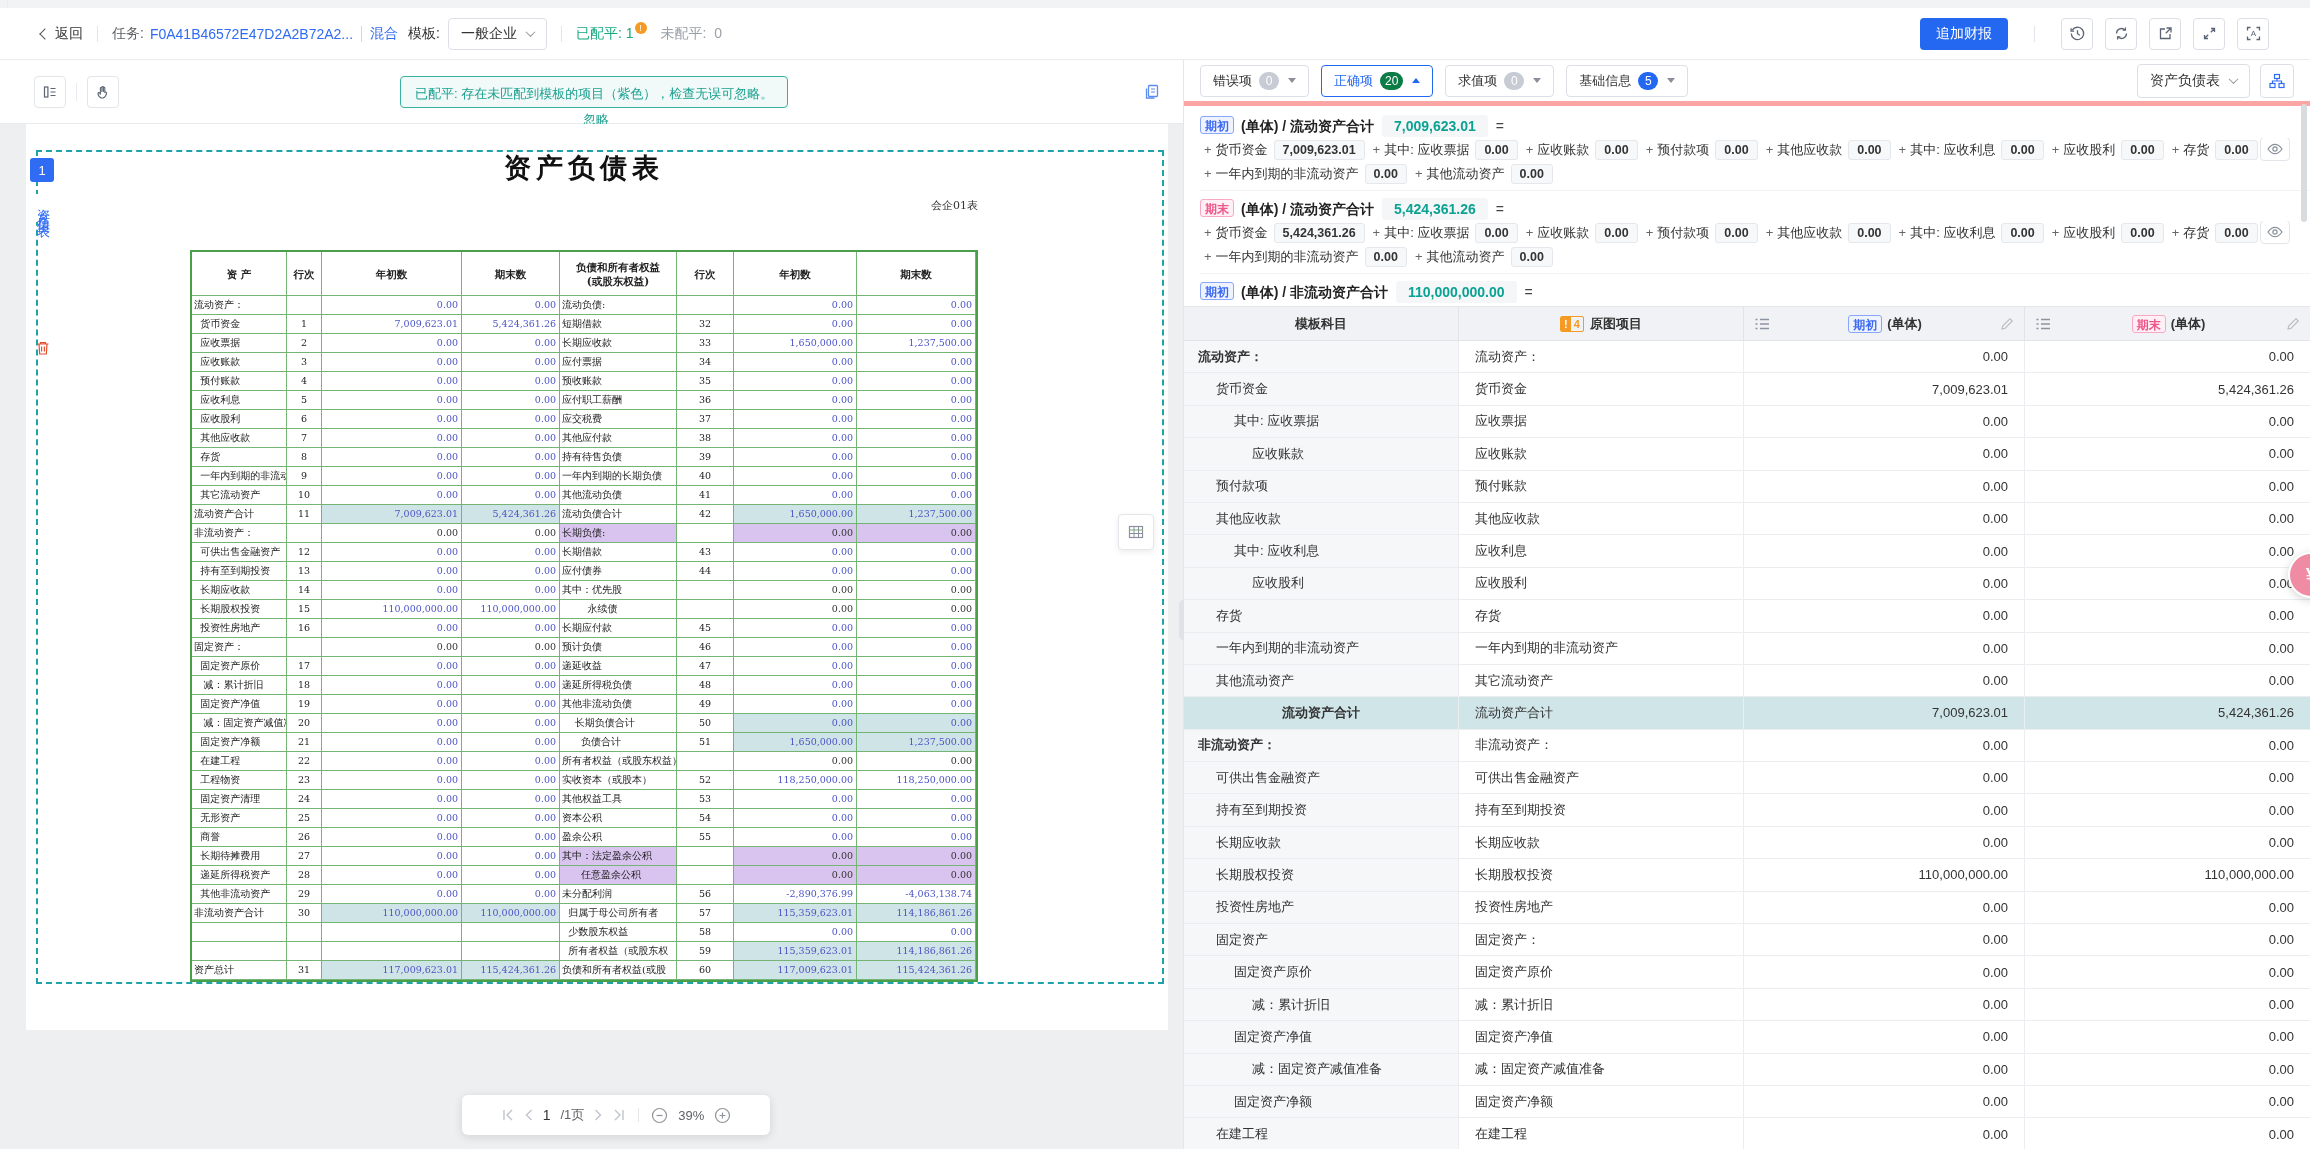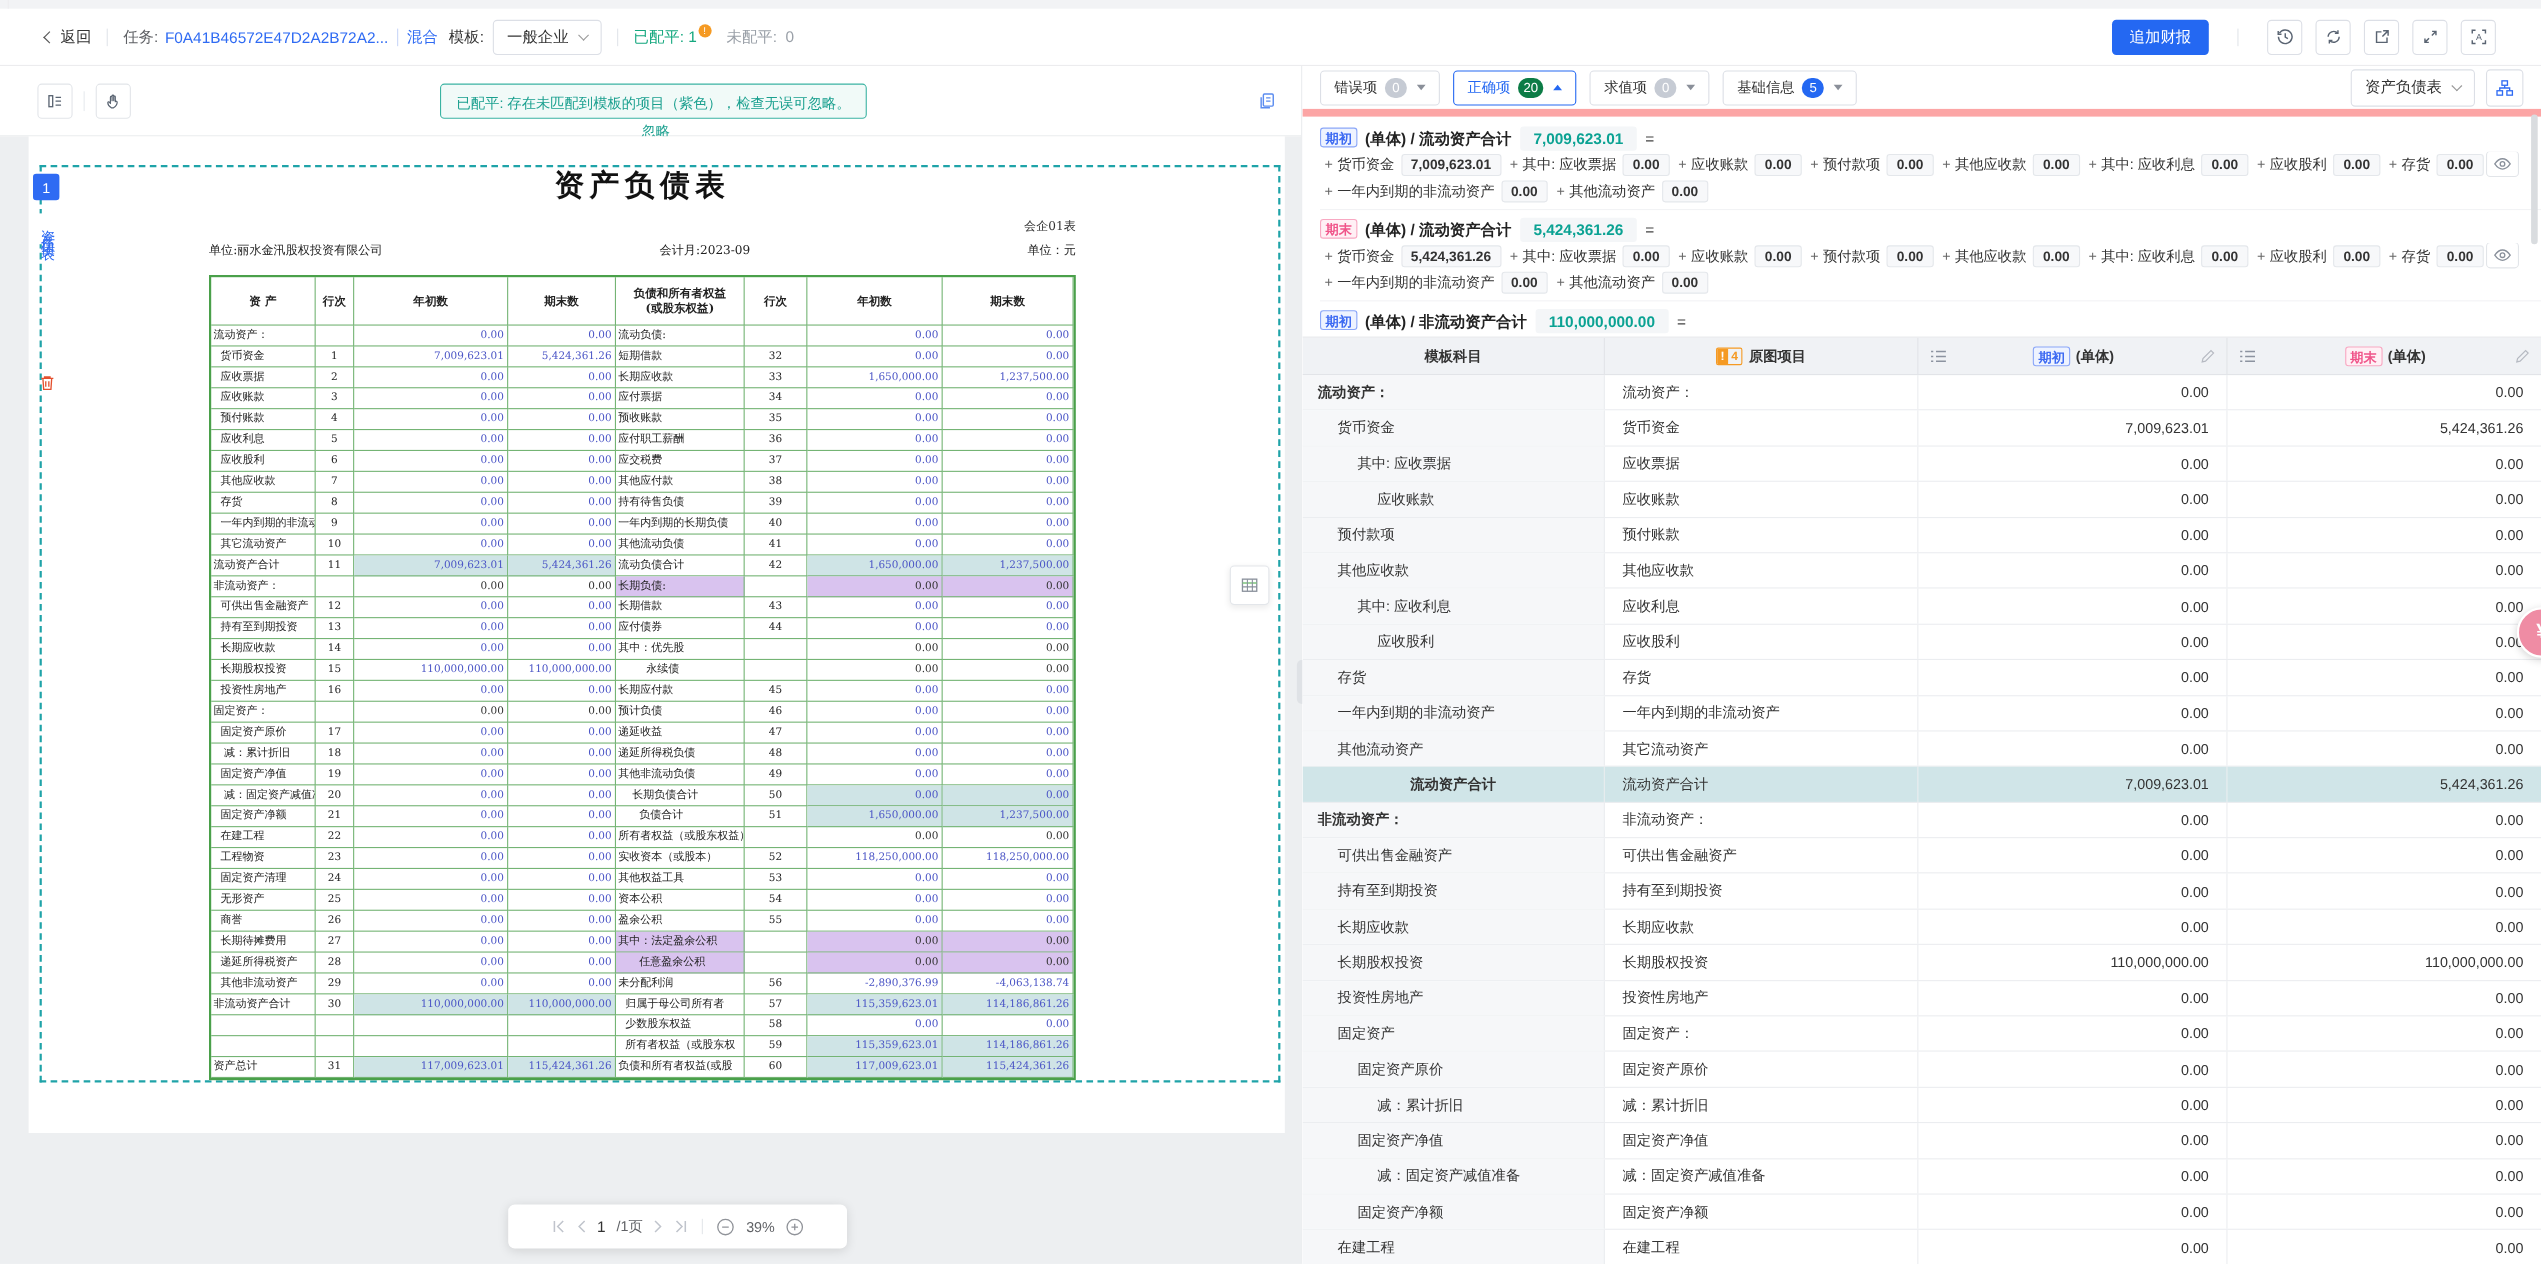--- a/index.html
+++ b/index.html
@@ -105,21 +105,21 @@
     box-shadow:0 2px 10px rgba(0,0,0,.12); display:flex; align-items:center; justify-content:center; gap:10px;
     color:#606266; font-size:13px;
   }
   .pg-btn { display:flex; align-items:center; cursor:pointer; }
   .pg-num { color:#333; font-size:14px; }
   .pg-total { color:#606266; }
   .pg-sep { width:1px; height:14px; background:#e4e7ea; margin:0 2px; }
   .zoom-val { color:#606266; }
 
   
-  .filter-row { height:46px; display:flex; align-items:center; gap:12px; padding:0 16px; border-bottom:7px solid #fca5a5; }
+  .filter-row { height:46px; display:flex; align-items:center; gap:12px; padding:0 16px; border-bottom:5px solid #fca5a5; }
   .fbtn {
     height:32px; border:1px solid #dcdfe6; border-radius:4px; background:#fff; display:inline-flex; align-items:center;
     padding:0 12px; font-size:13px; color:#333; cursor:pointer; font-family:inherit;
   }
   .fbtn.active { border-color:#2468f2; color:#2468f2; }
   .fbadge { min-width:20px; height:18px; border-radius:9px; color:#fff; font-size:12px; display:inline-flex; align-items:center; justify-content:center; padding:0 5px; margin-left:7px; }
   .fbadge.gray  { background:#c6cbd4; }
   .fbadge.green { background:#0c7c46; }
   .fbadge.blue  { background:#2468f2; }
   .caret { margin-left:9px; width:0; height:0; border-left:4.5px solid transparent; border-right:4.5px solid transparent; }
@@ -277,25 +277,20 @@
     <div class="doc-tab-num">1</div>
     <div class="doc-tab-title">资产负债表</div>
     <div class="doc-trash">
       <svg width="16" height="16" viewBox="0 0 16 16">
           <path d="M2.5 4h11M5.5 4V2.7h5V4M4 4l.7 10h6.6L12 4M6.6 6.5v5M9.4 6.5v5" fill="none" stroke="#e4502e" stroke-width="1.2"></path>
         </svg>
     </div>
 
     <div class="doc-title">资产负债表</div>
     <div class="doc-code">会企01表</div>
-    <div class="doc-info">
-      <span>单位:丽水金汛股权投资有限公司</span>
-      <span>会计月:2023-09</span>
-      <span>单位：元</span>
-    </div>
     <div class="doc-table" id="docTable">
         <div class="dc dh">
           <div>资      产</div>
         </div>
         <div class="dc dh">
           <div>行次</div>
         </div>
         <div class="dc dh">
           <div>年初数</div>
         </div>

